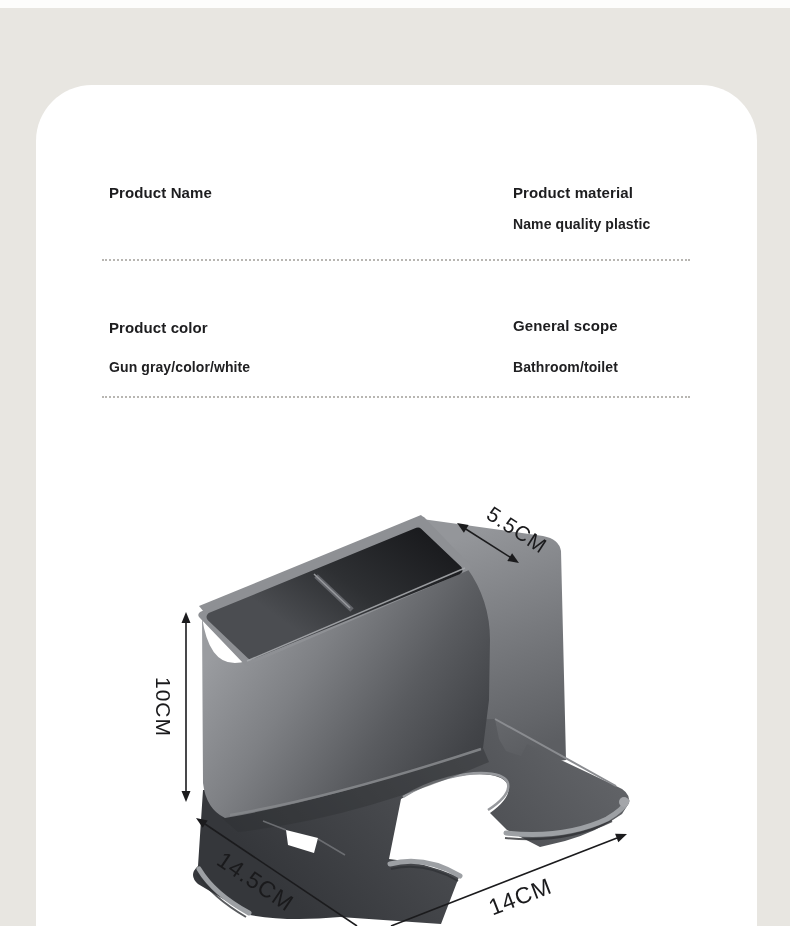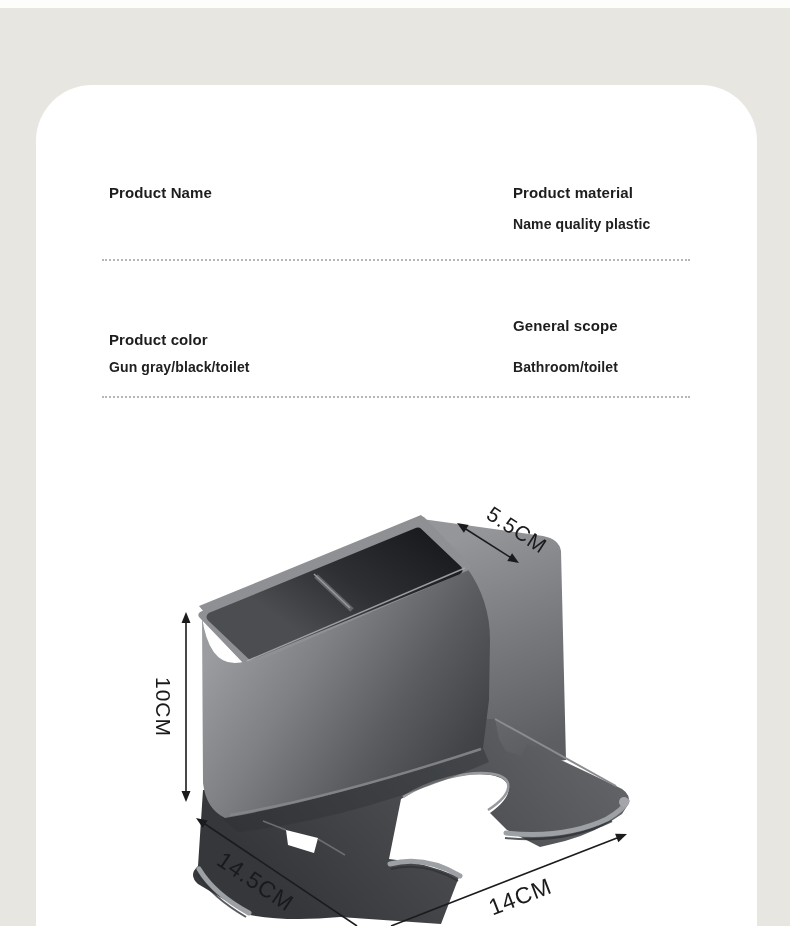--- a/index.html
+++ b/index.html
@@ -36,22 +36,22 @@
 
 <div class="page">
   <div class="top-strip"></div>
   <div class="card"></div>
 
   <div class="spec-label" style="left:109px;top:184px;">Product Name</div>
   <div class="spec-label" style="left:513px;top:184px;">Product material</div>
   <div class="spec-value" style="left:513px;top:216px;">Name quality plastic</div>
   <div class="dotted-sep" style="top:259px;"></div>
 
-  <div class="spec-label" style="left:109px;top:319px;margin-top:12px;">Product color</div>
-  <div class="spec-value" style="left:109px;top:359px;">Gun gray/black/toilet</div>
+  <div class="spec-label" style="left:109px;top:319px;">Product color</div>
+  <div class="spec-value" style="left:109px;top:359px;">Gun gray/color/white</div>
   <div class="spec-label" style="left:513px;top:317px;">General scope</div>
   <div class="spec-value" style="left:513px;top:359px;text-align:center;">Bathroom/toilet</div>
   <div class="dotted-sep" style="top:396px;"></div>
 
   <svg class="product-svg" width="790" height="926" viewBox="0 0 790 926">
     <defs>
       <linearGradient id="gPanel" x1="480" y1="530" x2="560" y2="740" gradientUnits="userSpaceOnUse">
         <stop offset="0" stop-color="#94969a"></stop>
         <stop offset="0.5" stop-color="#77797d"></stop>
         <stop offset="1" stop-color="#5c5e62"></stop>

